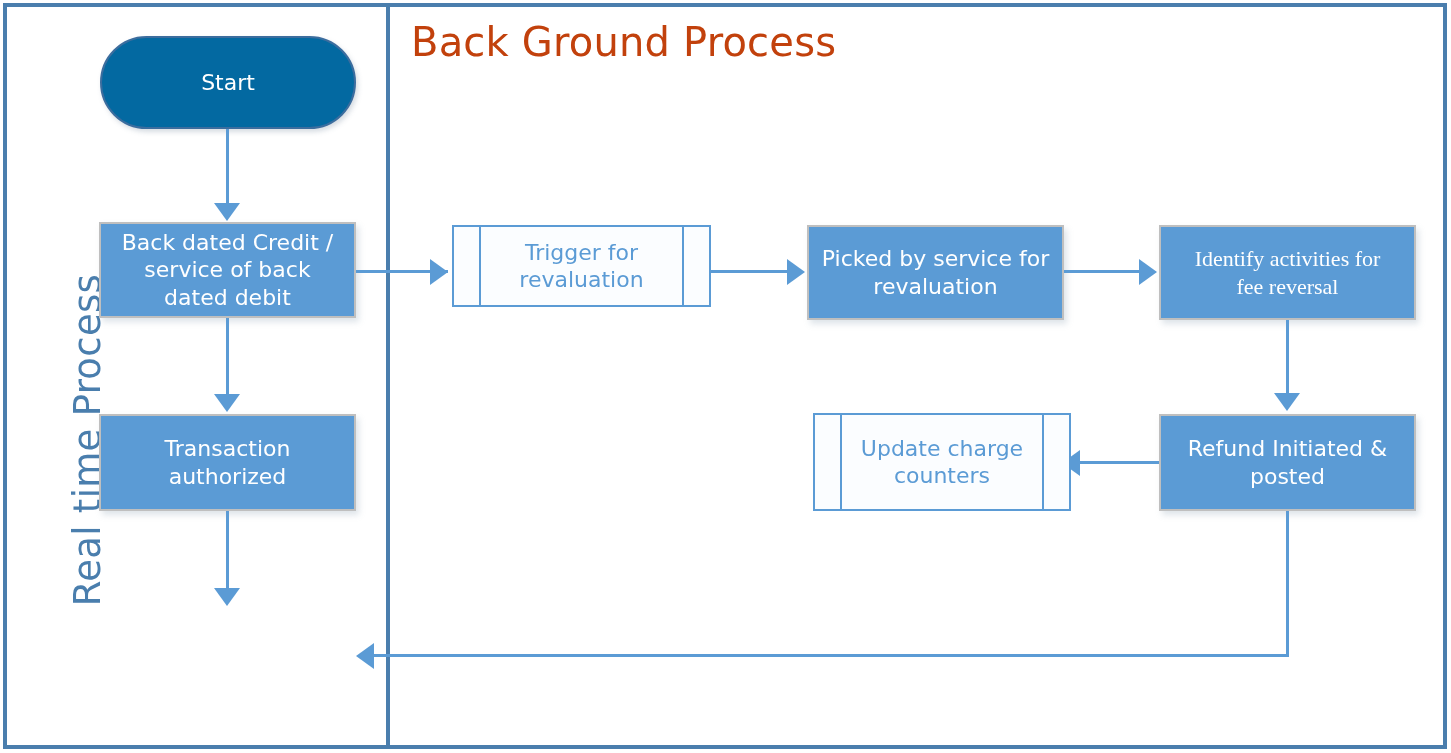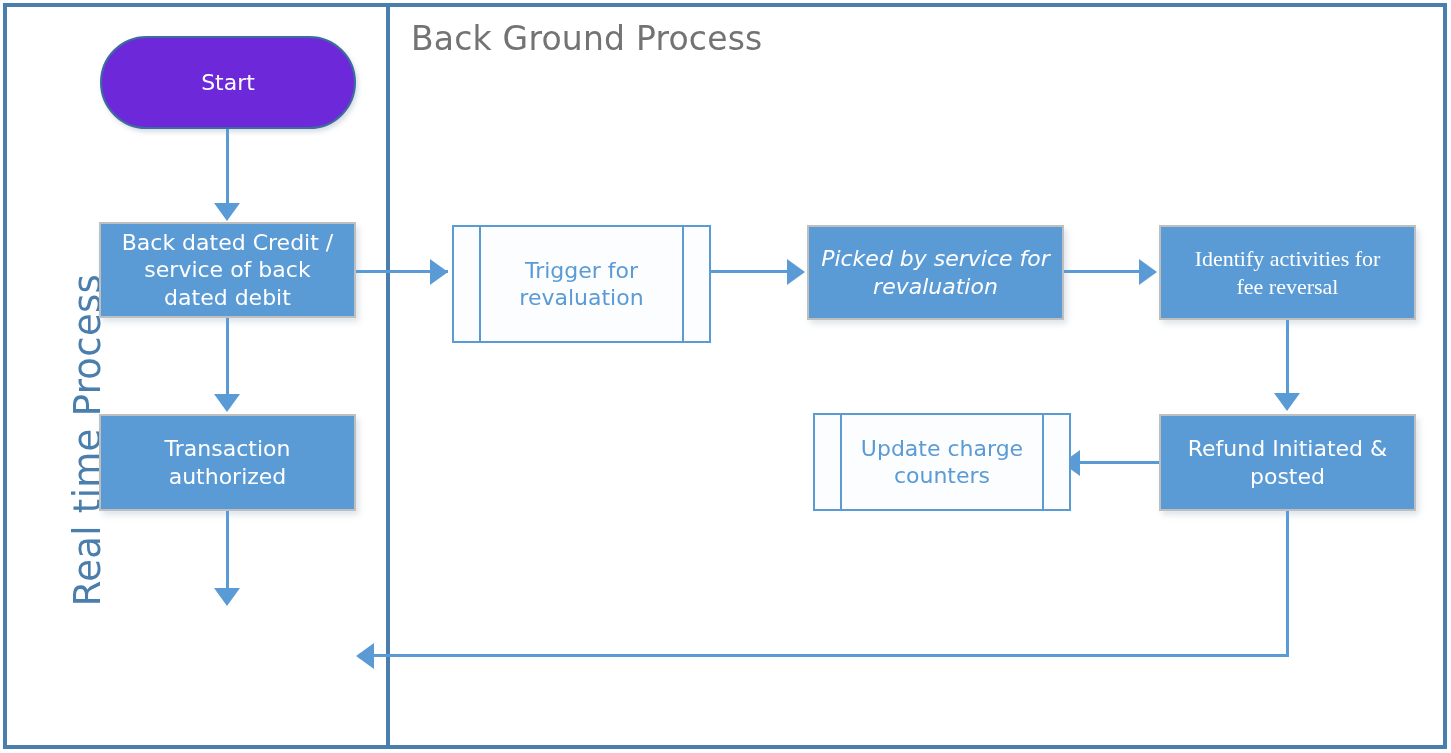--- a/index.html
+++ b/index.html
@@ -53,29 +53,29 @@
     color: #4a7ead;
     font-size: 37px;
     letter-spacing: 0.3px;
     white-space: nowrap;
   }
   
   .bg-title {
     position: absolute;
     left: 411px;
     top: 19px;
-    color: #737373;
-    font-size: 33px;
+    color: #c2410c;
+    font-size: 40px;
     letter-spacing: 0.2px;
     white-space: nowrap;
   }
   
   .terminator {
     position: absolute;
-    background: #6d28d9;
+    background: #0369a1;
     border: 2px solid #3c6d9e;
     border-radius: 500px;
     display: flex;
     align-items: center;
     justify-content: center;
     color: #ffffff;
     font-size: 22px;
     box-sizing: border-box;
     box-shadow: 2px 3px 5px rgba(120,140,160,0.30);
   }
@@ -189,33 +189,33 @@
     <span>
       <span>Transaction</span><br>
       <span>authorized</span>
     </span>
   </div>
 
   <div class="conn-v" style="left:226px; top:511px; height:82px;"></div>
   <div class="arrow arrow-down" style="left:214px; top:588px;"></div>
 
 
-  <div class="predef" style="left:452px; top:225px; width:259px; height:118px;">
+  <div class="predef" style="left:452px; top:225px; width:259px; height:82px;">
     <span class="bar-l" style="left:25px;"></span>
     <span class="bar-r" style="right:25px;"></span>
     <span class="predef-label">
       <span>Trigger for</span><br>
       <span>revaluation</span>
     </span>
   </div>
 
   <div class="conn-h" style="left:711px; top:270px; width:78px;"></div>
   <div class="arrow arrow-right" style="left:787px; top:259px;"></div>
 
-  <div class="process" style="left:807px; top:225px; width:257px; height:95px;font-style:italic;">
+  <div class="process" style="left:807px; top:225px; width:257px; height:95px;">
     <span>
       <span>Picked by service for</span><br>
       <span>revaluation</span>
     </span>
   </div>
 
   <div class="conn-h" style="left:1064px; top:270px; width:77px;"></div>
   <div class="arrow arrow-right" style="left:1139px; top:259px;"></div>
 
   <div class="process" style="left:1159px; top:225px; width:257px; height:95px;font-family:Liberation Serif, serif;">

